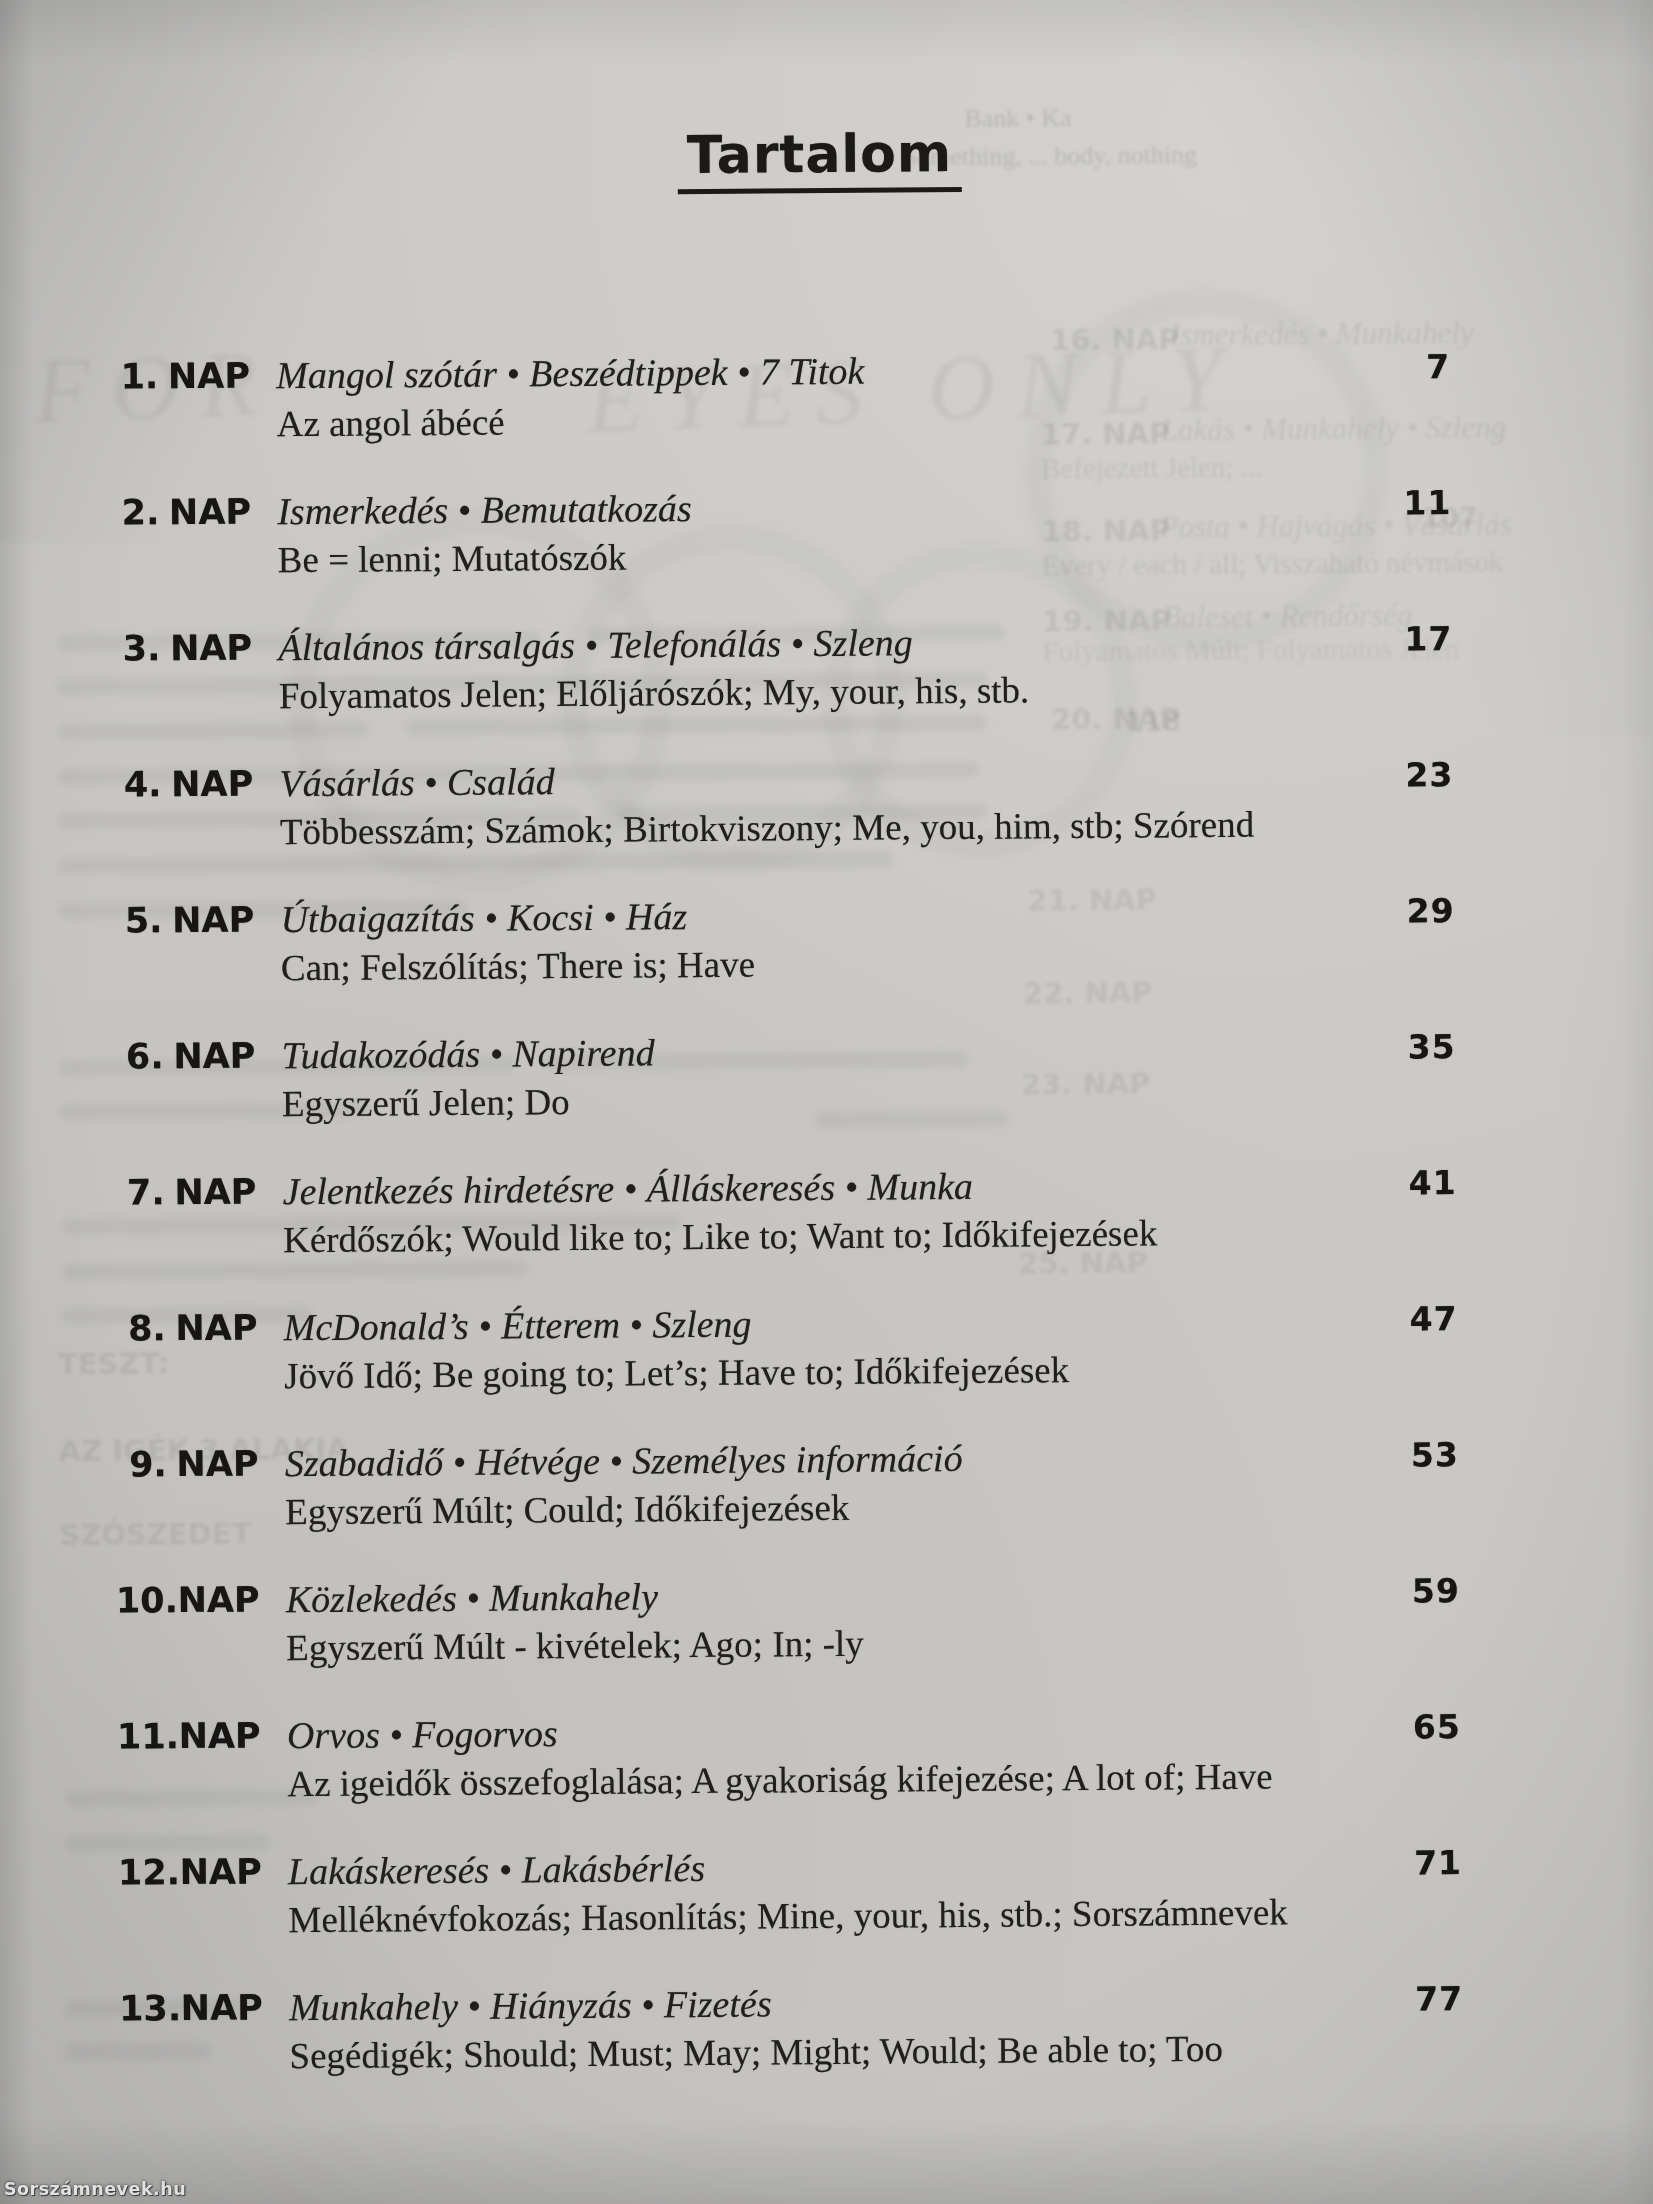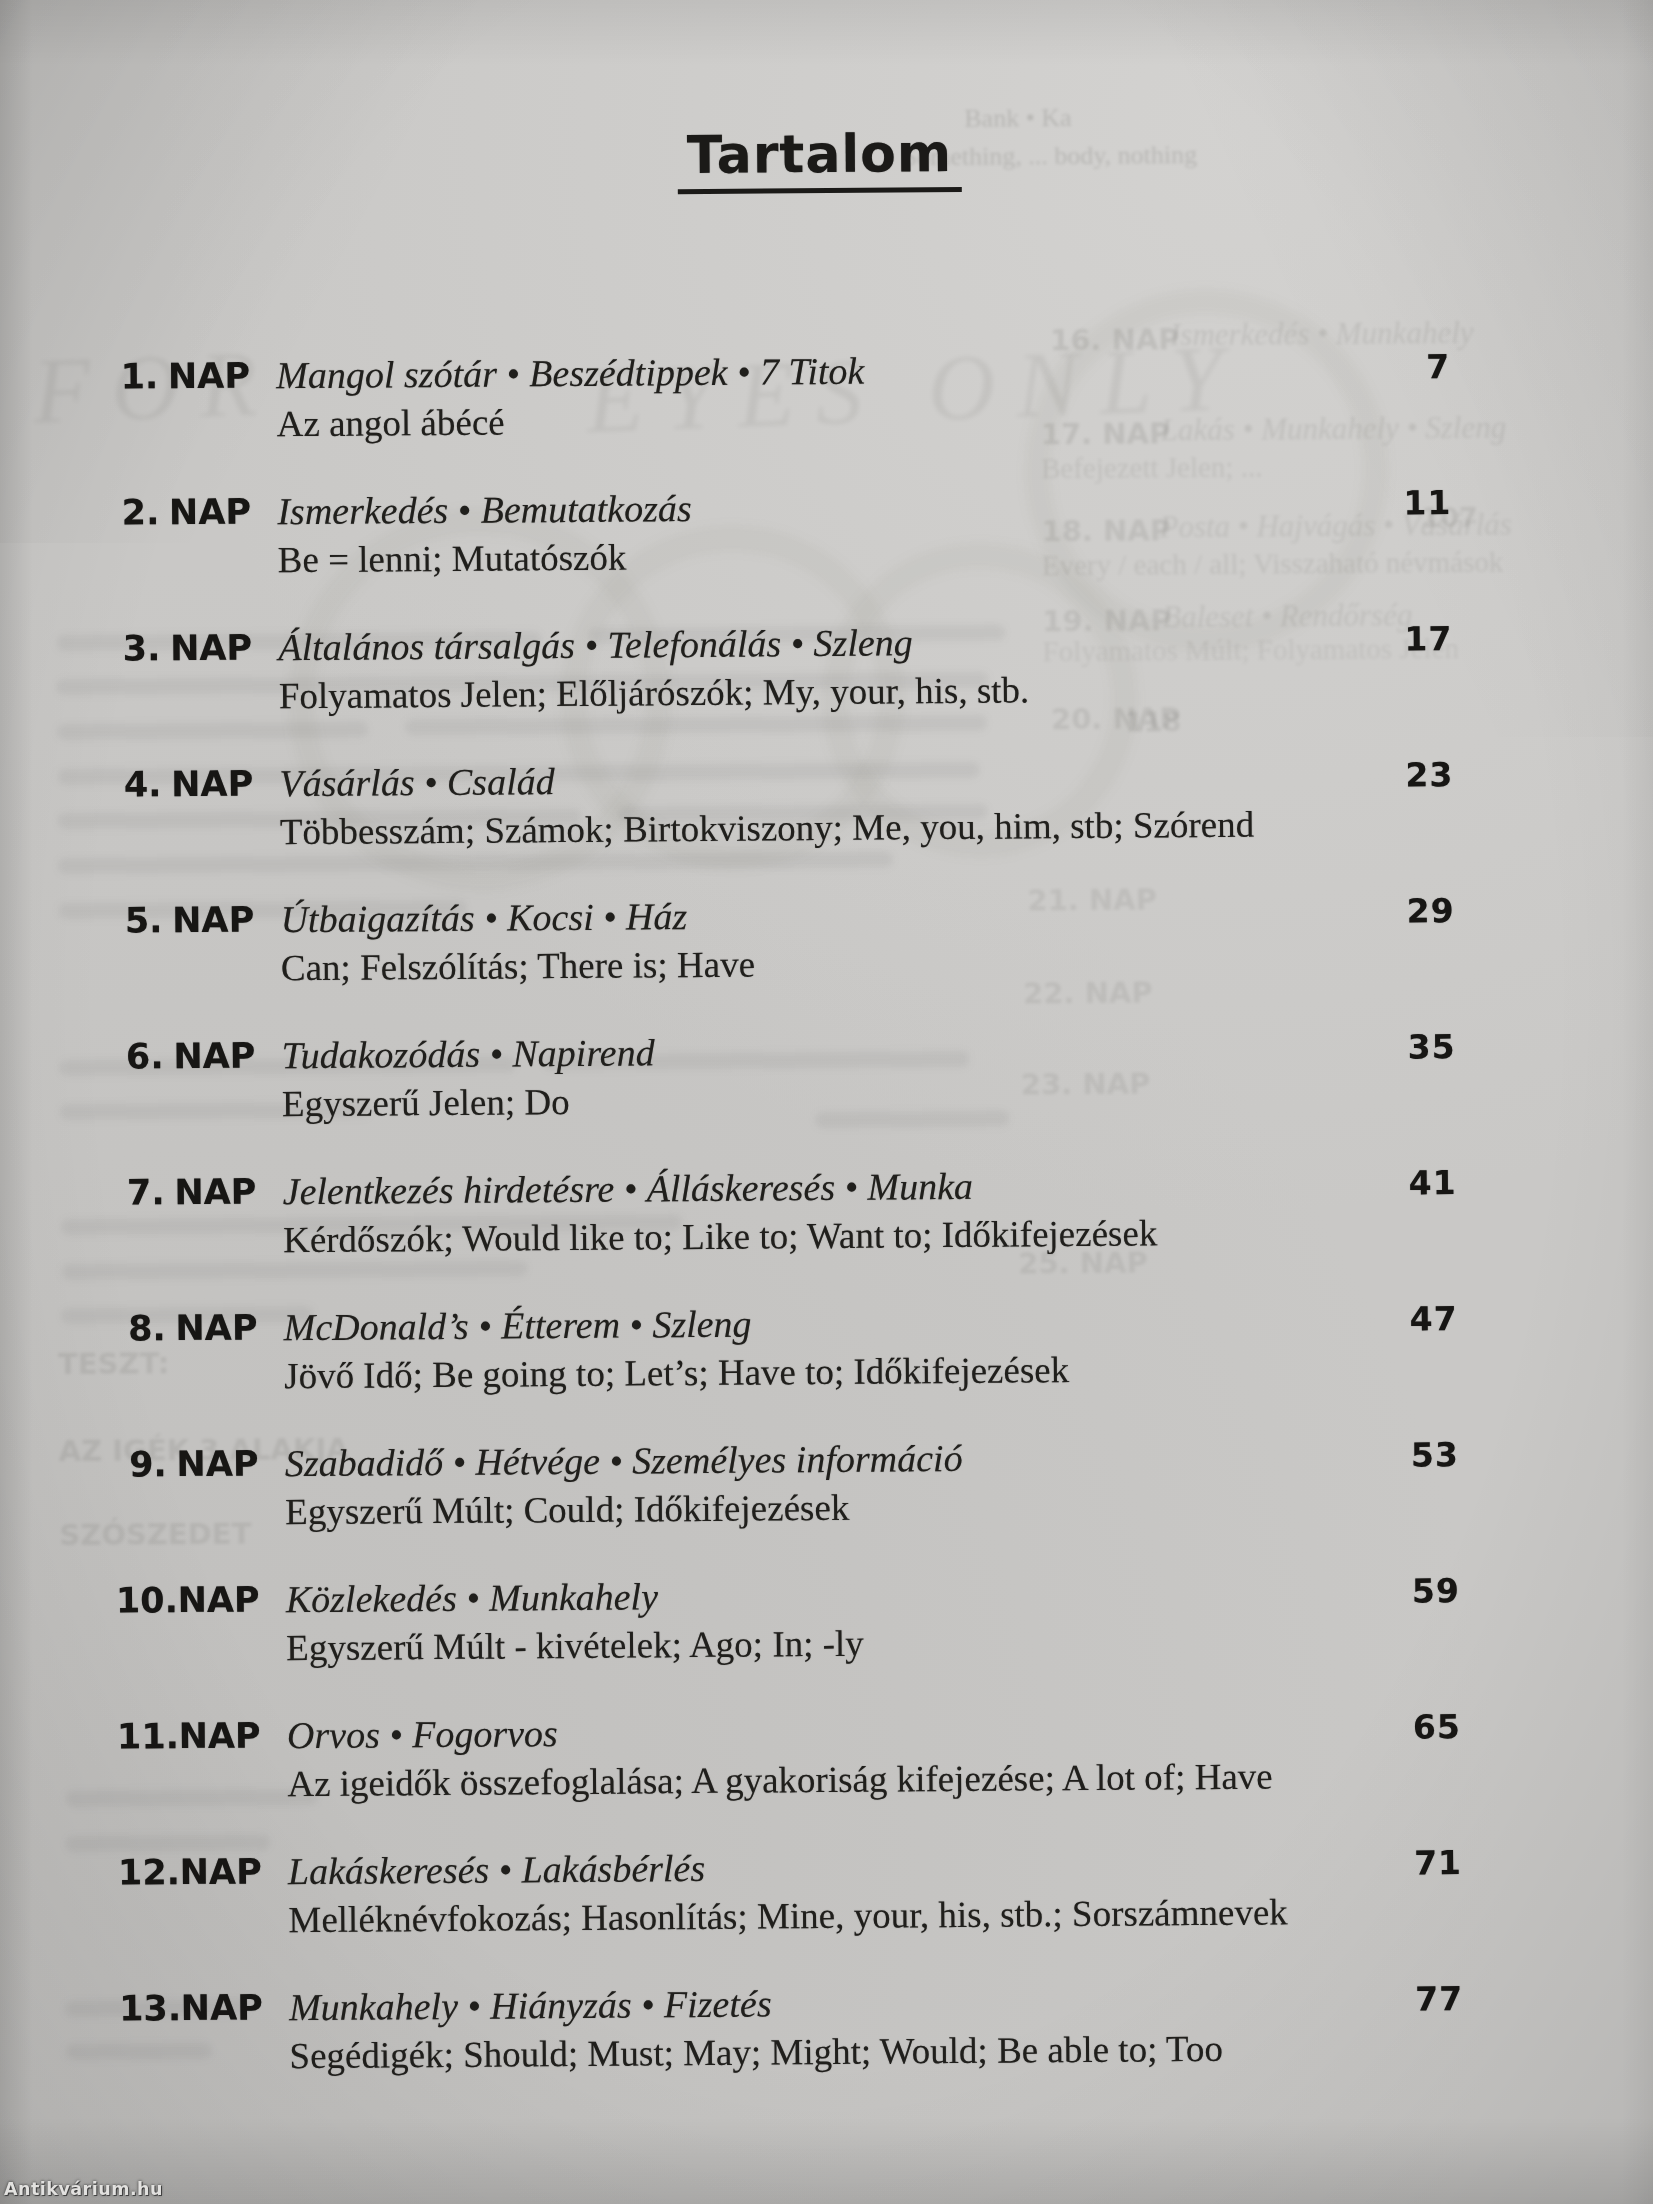--- a/index.html
+++ b/index.html
@@ -270,15 +270,15 @@
           <div class="mid">
             <div class="l1">Munkahely • Hiányzás • Fizetés</div>
             <div class="l2">Segédigék; Should; Must; May; Might; Would; Be able to; Too</div>
           </div>
           <div class="pnum">77</div>
         </div>
       </div>
   </div>
 
   <div id="vignette"></div>
-  <div id="watermark">Antikvárium.hu</div>
+  <div id="watermark">Sorszámnevek.hu</div>
 </div>
 
 
 </body></html>

